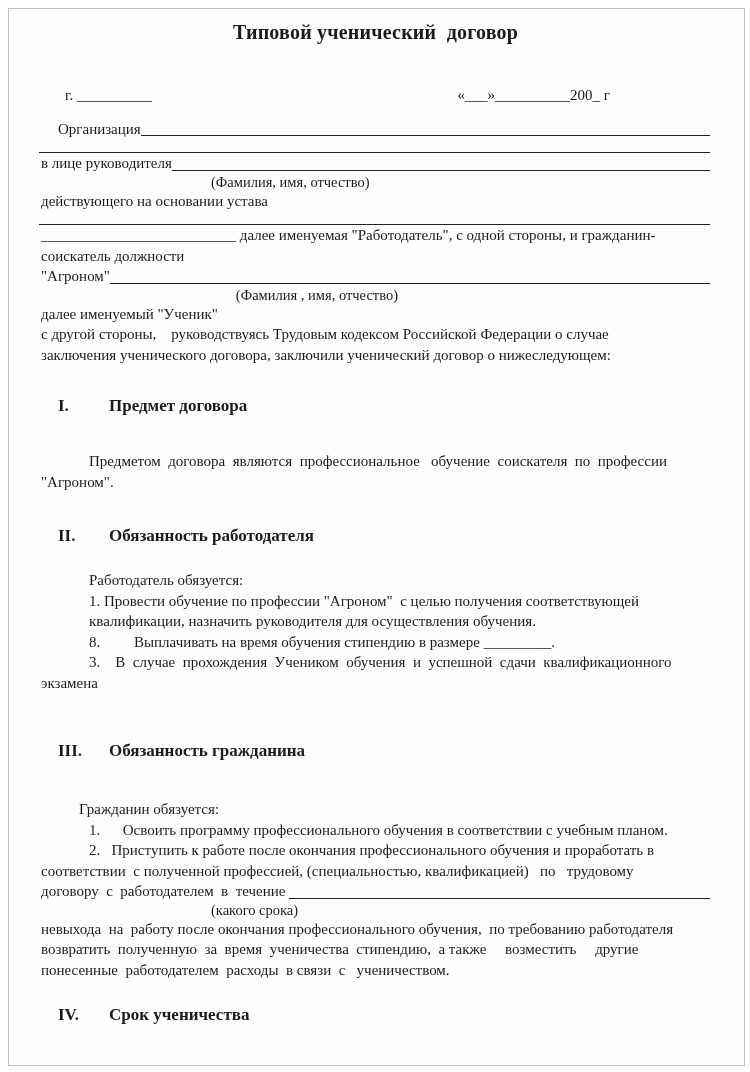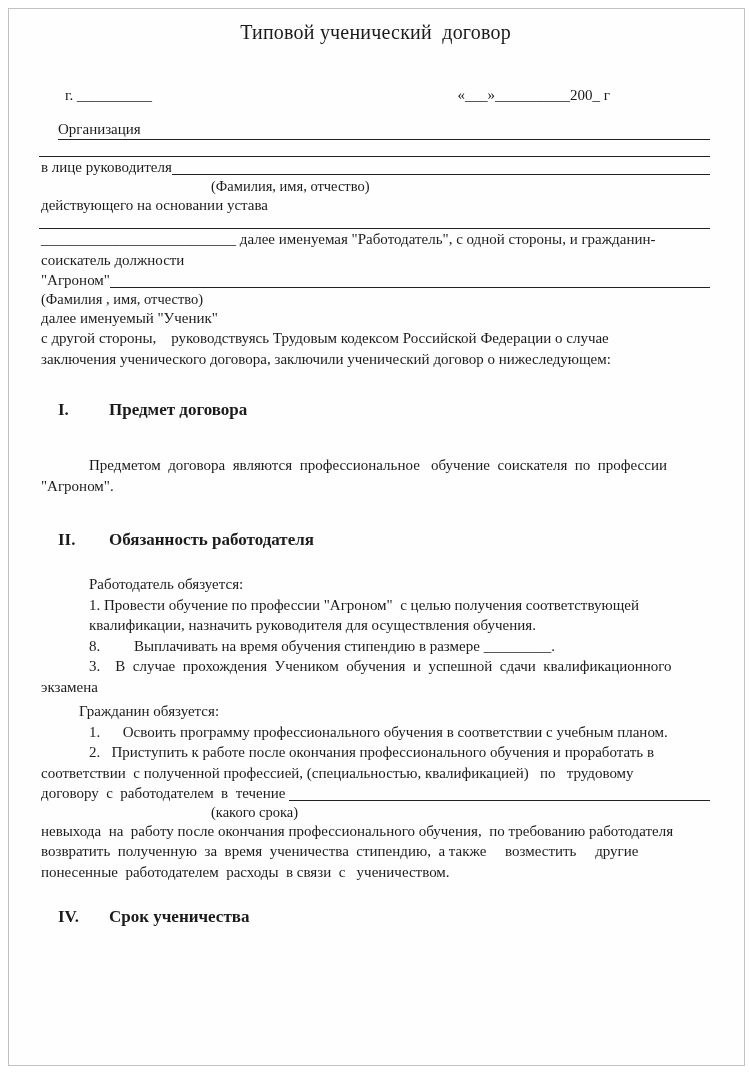--- a/index.html
+++ b/index.html
@@ -6,41 +6,41 @@
   body{
     width:750px;height:1072px;background:#ffffff;position:relative;
     font-family:"Liberation Serif","DejaVu Serif",serif;color:#1b1b1b;
   }
   .page{
     position:absolute;inset:8px 5px 6px 8px;
     border:1px solid #c2c2c2;background:#fffefe;
     padding:6px 34px 0 32px;overflow:hidden;box-sizing:border-box;
   }
   h1{
-    font-size:20px;line-height:26px;font-weight:normal;text-align:center;
+    font-size:20px;line-height:26px;font-weight:bold;text-align:center;
     margin:4px 0 0;white-space:pre;letter-spacing:.2px;
   }
   .hdr{
     display:flex;justify-content:space-between;
     margin-top:40px;padding:0 100px 0 24px;line-height:20.5px;font-size:15px;gap:47px;
   }
   .ln{font-size:15px;line-height:20.5px;white-space:pre;}
   .flexline{display:flex;}
   .fill{flex:1 1 auto;border-bottom:1.4px solid #222;margin-bottom:3px;}
   .rule{height:13px;border-bottom:1.4px solid #222;margin-left:-2px;}
   .cap{font-size:14.5px;line-height:17px;white-space:pre;}
   .cap-r{text-align:left;padding-left:170px;}
-  .cap-l{text-align:left;padding-right:312px;}
+  .cap-l{text-align:right;padding-right:312px;}
   .sec{font-size:17px;line-height:22px;font-weight:bold;white-space:pre;}
   .snum{display:inline-block;width:51px;}
-  .i17{padding-left:17px;flex-direction:column;}
+  .i17{padding-left:17px;}
   .i38{padding-left:38px;}
   .ind{padding-left:48px;}
   .mt2{margin-top:2px;}  .mt8{margin-top:8px;}   .mt11{margin-top:11px;}
-  .mt13{margin-top:13px;}.mt15{margin-top:4px;} .mt16{margin-top:12px;}
+  .mt13{margin-top:13px;}.mt15{margin-top:15px;} .mt16{margin-top:12px;}
   .mt17{margin-top:1px;}.mt25{margin-top:25px;}
 </style>
 </head>
 <body>
 
 <div class="page">
 
   <h1>Типовой ученический  договор</h1>
 
   <div class="hdr">
@@ -80,20 +80,23 @@
   <div class="sec mt11">
     <span class="snum">II.</span><span>Обязанность работодателя</span>
   </div>
   <div class="ln ind mt17">Работодатель обязуется:</div>
   <div class="ln ind">1. Провести обучение по профессии "Агроном"  с целью получения соответствующей</div>
   <div class="ln ind">квалификации, назначить руководителя для осуществления обучения.</div>
   <div class="ln ind">8.         Выплачивать на время обучения стипендию в размере _________.</div>
   <div class="ln ind">3.    В  случае  прохождения  Учеником  обучения  и  успешной  сдачи  квалификационного</div>
   <div class="ln">экзамена</div>
 
+  <div class="sec mt25">
+    <span class="snum">III.</span><span>Обязанность гражданина</span>
+  </div>
   <div class="ln i38 mt15">Гражданин обязуется:</div>
   <div class="ln ind">1.      Освоить программу профессионального обучения в соответствии с учебным планом.</div>
   <div class="ln ind">2.   Приступить к работе после окончания профессионального обучения и проработать в</div>
   <div class="ln">соответствии  с полученной профессией, (специальностью, квалификацией)   по   трудовому</div>
   <div class="ln flexline">
     <span>договору  с  работодателем  в  течение </span>
     <span class="fill"></span>
   </div>
   <div class="cap cap-r">(какого срока)</div>
   <div class="ln">невыхода  на  работу после окончания профессионального обучения,  по требованию работодателя</div>

